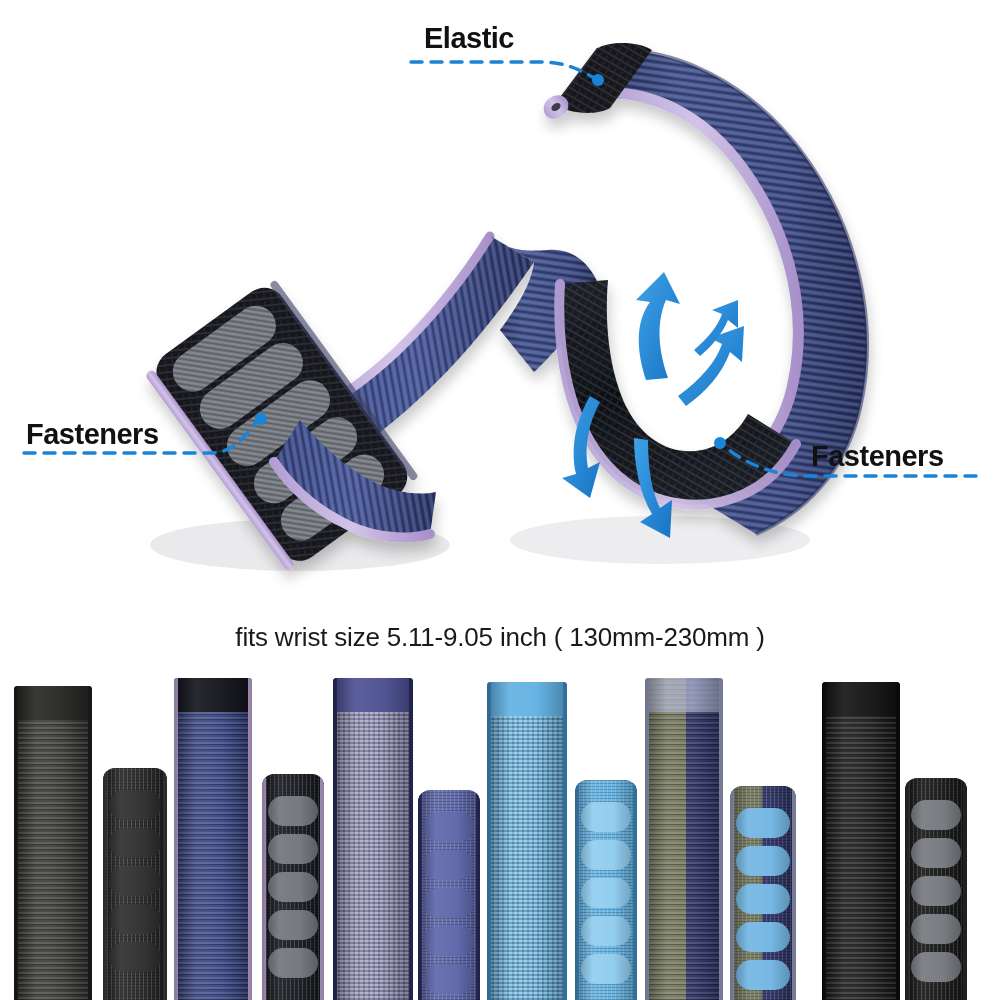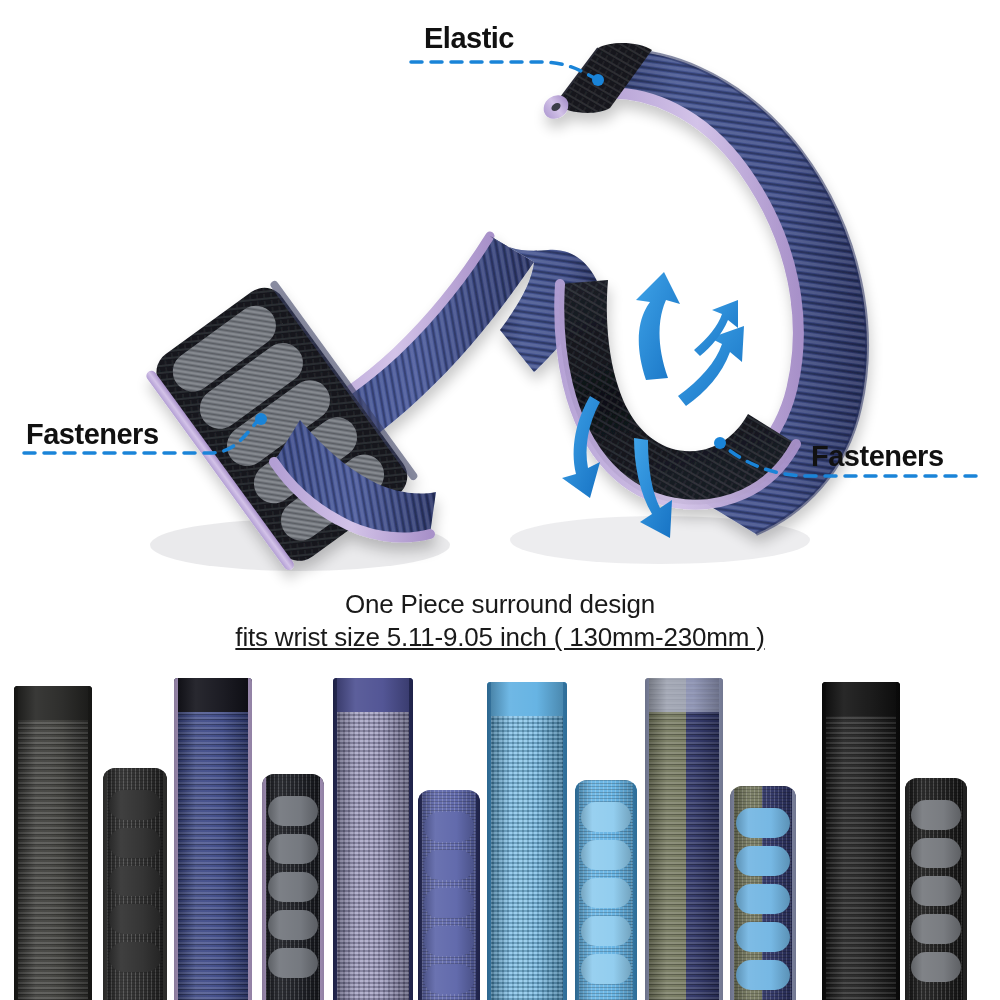--- a/index.html
+++ b/index.html
@@ -33,21 +33,21 @@
   #dot-fasteners  { left: 255px; top: 413px; }
   #dot-breathable { left: 714px; top: 437px; }
 
   svg.overlay { position: absolute; left: 0; top: 0; width: 1000px; height: 668px; }
 
   .caption {
     position: absolute; left: 0; width: 1000px; text-align: center;
     color: #1a1a1a; font-size: 26px; letter-spacing: -0.2px;
   }
   #caption-line1 { top: 589px; }
-  #caption-line2 { top: 622px; text-decoration: underline; }
+  #caption-line2 { top: 622px; }
 
   
   #swatches { position: absolute; left: 0; top: 668px; width: 1000px; height: 332px; }
   .strap { position: absolute; bottom: 0; overflow: hidden; }
   .strap-body { position: absolute; inset: 0; }
 
   
   .weave {
     position: absolute; inset: 0;
     background-image:
@@ -257,21 +257,20 @@
     </svg>
 
     <span class="callout-label" id="label-elastic">Elastic</span>
     <span class="callout-label" id="label-fasteners">Fasteners</span>
     <span class="callout-label" id="label-breathable">Fasteners</span>
 
     <span class="dot" id="dot-elastic"></span>
     <span class="dot" id="dot-fasteners"></span>
     <span class="dot" id="dot-breathable"></span>
 
-    <div class="caption" id="caption-line1">One Piece surround design</div>
     <div class="caption" id="caption-line2">fits wrist size 5.11-9.05 inch ( 130mm-230mm )</div>
   </div>
 
   <div id="swatches">
       <div class="strap" style="left: 14px; width: 78px; top: 18px; height: 314px; border-radius: 4px 4px 0px 0px;">
         <div class="strap-body" style="background: linear-gradient(90deg, rgb(46, 46, 44) 0%, rgb(59, 59, 55) 45%, rgb(46, 46, 44) 100%);"></div>
         <div class="weave"></div>
         <div class="tip" style="height: 34px; background: rgb(35, 35, 33); opacity: 1;"></div>
         <div class="edge-l" style="background: rgb(29, 29, 27);"></div>
         <div class="edge-r" style="background: rgb(29, 29, 27);"></div>

